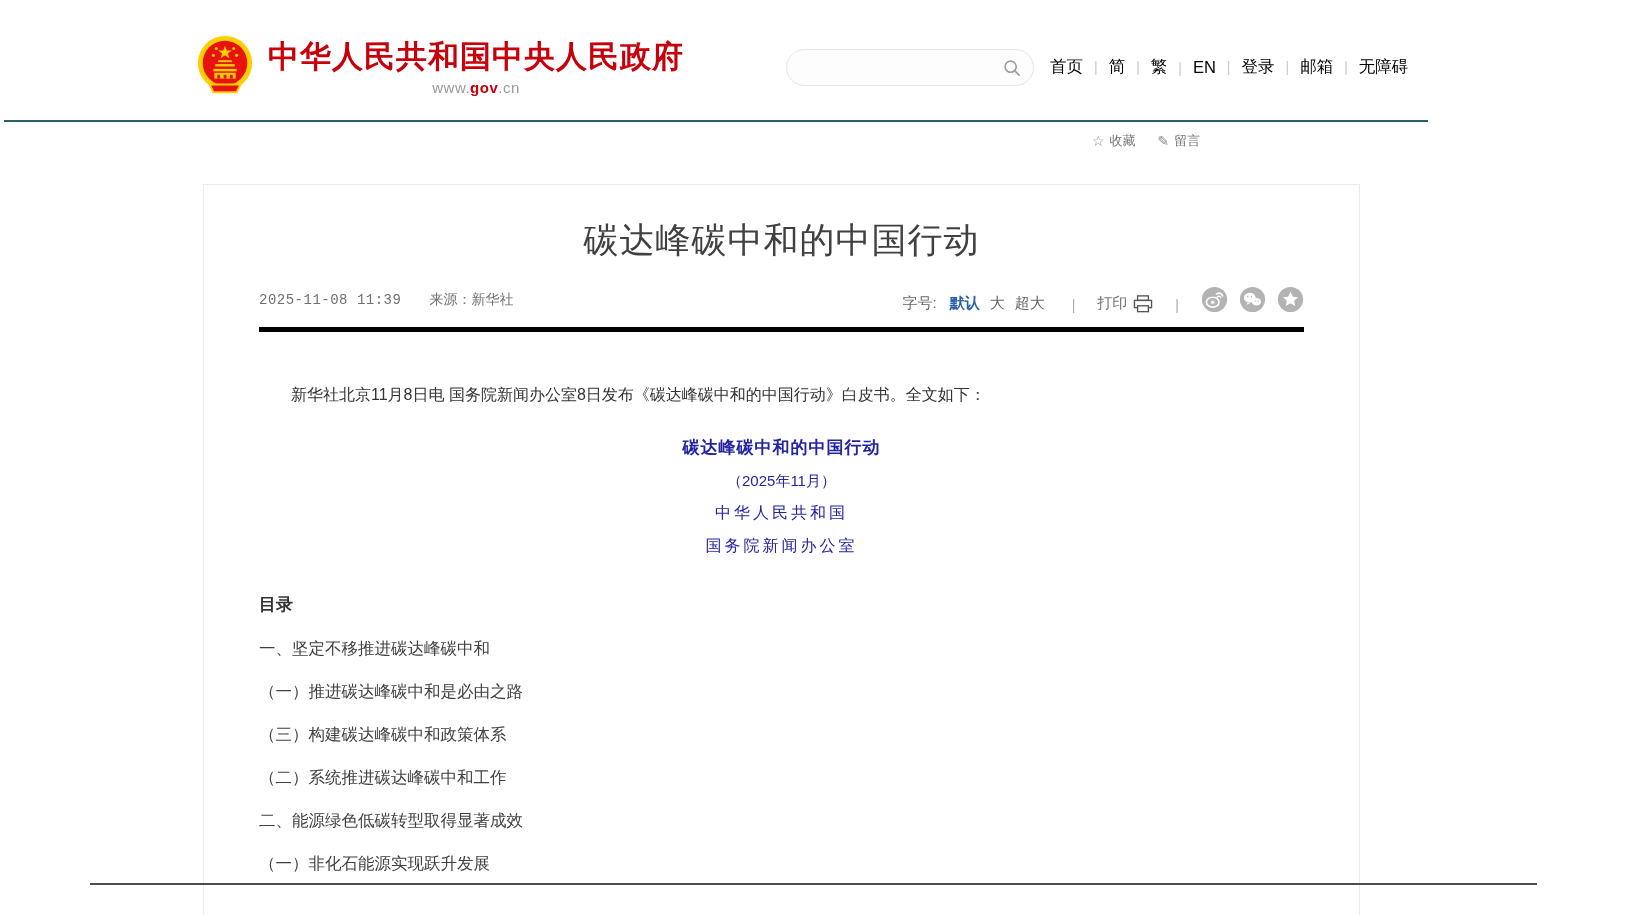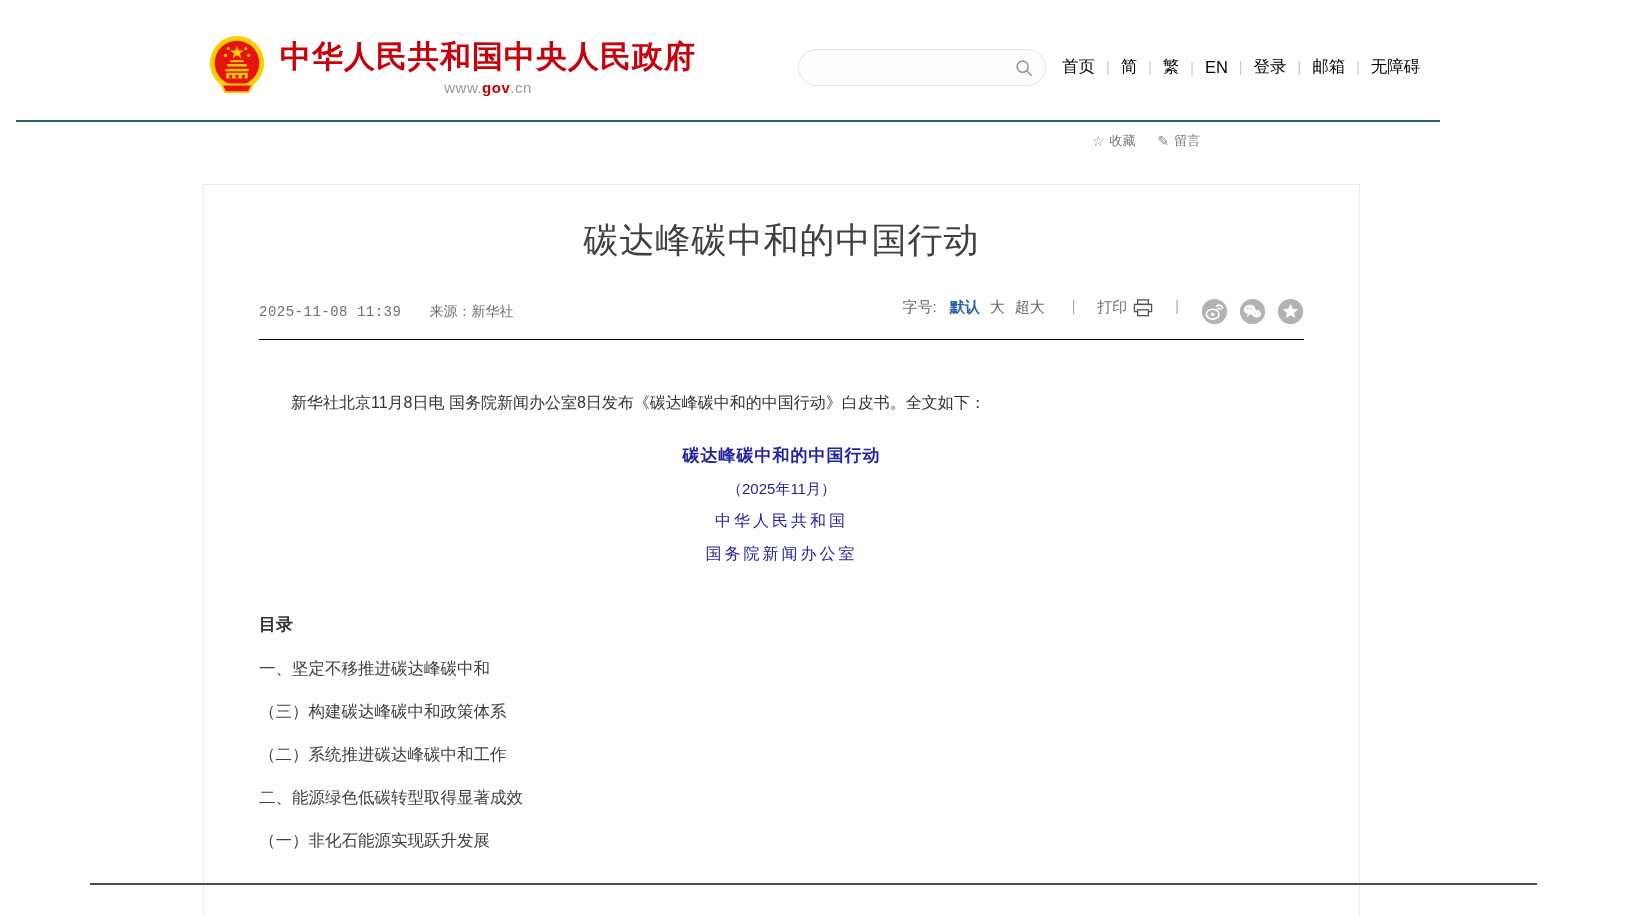--- a/index.html
+++ b/index.html
@@ -6,21 +6,21 @@
   html,body { width:1627px; height:915px; }
   body {
     position:relative;
     font-family:"Liberation Sans","DejaVu Sans",sans-serif;
     background:#ffffff;
     color:#333;
     overflow:hidden;
   }
 
   
-  .header { position:absolute; left:16px; top:0; width:1424px; height:122px; background:#fff; border-bottom:2px solid #2e5f6d;padding-left:28px; }
+  .header { position:absolute; left:4px; top:0; width:1424px; height:122px; background:#fff; border-bottom:2px solid #2e5f6d;padding-left:28px; }
   .logo-link { position:absolute; left:190px; top:34px; display:flex; align-items:flex-start; cursor:pointer; }
   .emblem { width:62px; height:64px; }
   .logo-text { margin-left:12px; }
   .site-name { font-size:31px; font-weight:bold; color:#c7000b; letter-spacing:1px; line-height:38px; margin-top:4px; }
   .site-url { font-size:15px; color:#9a9a9a; margin-top:3px; letter-spacing:0.5px;text-align:center; }
   .site-url .gov { color:#c7000b; font-weight:bold; }
 
   .search-box {
     position:absolute; left:782px; top:49px; width:248px; height:37px;
     background:#fdfdfd; border:1px solid #e6e6e6; border-radius:19px;
@@ -41,44 +41,44 @@
   
   .content-box {
     position:absolute; left:203px; top:184px; width:1157px; height:760px;
     background:#fff; border:1px solid #ebebeb; padding:0 55px;
   }
   .article-title {
     margin-top:32px; text-align:center;
     font-size:35px; font-weight:500; color:#404040; letter-spacing:1px;
   }
   .meta-row {
-    margin-top:34px; padding-bottom:14px; border-bottom:1px solid #000000;
+    margin-top:22px; padding-bottom:14px; border-bottom:5px solid #000000;
     display:flex; justify-content:space-between; align-items:center;
   }
   .meta-left { display:flex; align-items:center; font-size:14px; color:#707070; font-family:"Liberation Mono","DejaVu Sans Mono",monospace; }
   .meta-left .src-label, .meta-left .src { font-family:Liberation Sans, sans-serif; }
   .meta-left .date { letter-spacing:0.5px; }
   .meta-left .src-label { margin-left:28px; }
-  .meta-right { display:flex; align-items:flex-start; font-size:15px; color:#666; }
+  .meta-right { display:flex; align-items:flex-end; font-size:15px; color:#666; }
   .fs-label { margin-right:8px; }
   .fs-btn { cursor:pointer; margin:0 5px; }
   .fs-btn.active { color:#2b61a8; font-weight:bold; }
   .meta-sep { color:#aaa; margin:0 22px; font-size:14px; }
   .print-btn { display:flex; align-items:center; gap:6px; cursor:pointer; color:#737373; }
   .print-icon { width:20px; height:18px; }
   .share-icons { display:flex; align-items:center; gap:11px; }
   .share-icons svg { width:27px; height:27px; cursor:pointer; }
 
   
   .lead { margin-top:50px; font-size:16px; color:#333; line-height:26px; text-indent:2em; }
   .doc-head { text-align:center; color:#2424a0; }
   .doc-title { margin-top:28px; font-size:17px; font-weight:bold; letter-spacing:1px; }
   .doc-date { margin-top:13px; font-size:15px; }
   .doc-org { margin-top:12px; font-size:16px; font-family:"Liberation Serif","DejaVu Serif",serif; letter-spacing:3px; }
-  .toc-heading { margin-top:48px; font-size:17px; font-weight:bold; color:#333; }
+  .toc-heading { margin-top:36px; font-size:17px; font-weight:bold; color:#333; }
   .toc-item { margin-top:22px; font-size:16.5px; color:#404040; line-height:21px; }
 
   .bottom-line { position:absolute; left:90px; top:883px; width:1447px; height:2px; background:#4d4d4d; }
 </style>
 </head>
 <body>
 
 <div class="header">
 
   <div class="logo-link">
@@ -190,20 +190,21 @@
 
   <div class="doc-head">
     <div class="doc-title">碳达峰碳中和的中国行动</div>
     <div class="doc-date">（2025年11月）</div>
     <div class="doc-org">中华人民共和国</div>
     <div class="doc-org">国务院新闻办公室</div>
   </div>
 
   <div class="toc-heading">目录</div>
   <div class="toc-item">一、坚定不移推进碳达峰碳中和</div>
+  <div class="toc-item">（一）推进碳达峰碳中和是必由之路</div>
   <div class="toc-item">（三）构建碳达峰碳中和政策体系</div>
   <div class="toc-item">（二）系统推进碳达峰碳中和工作</div>
   <div class="toc-item">二、能源绿色低碳转型取得显著成效</div>
   <div class="toc-item">（一）非化石能源实现跃升发展</div>
 
 </div>
 
 <div class="bottom-line"></div>
 
 </body></html>

